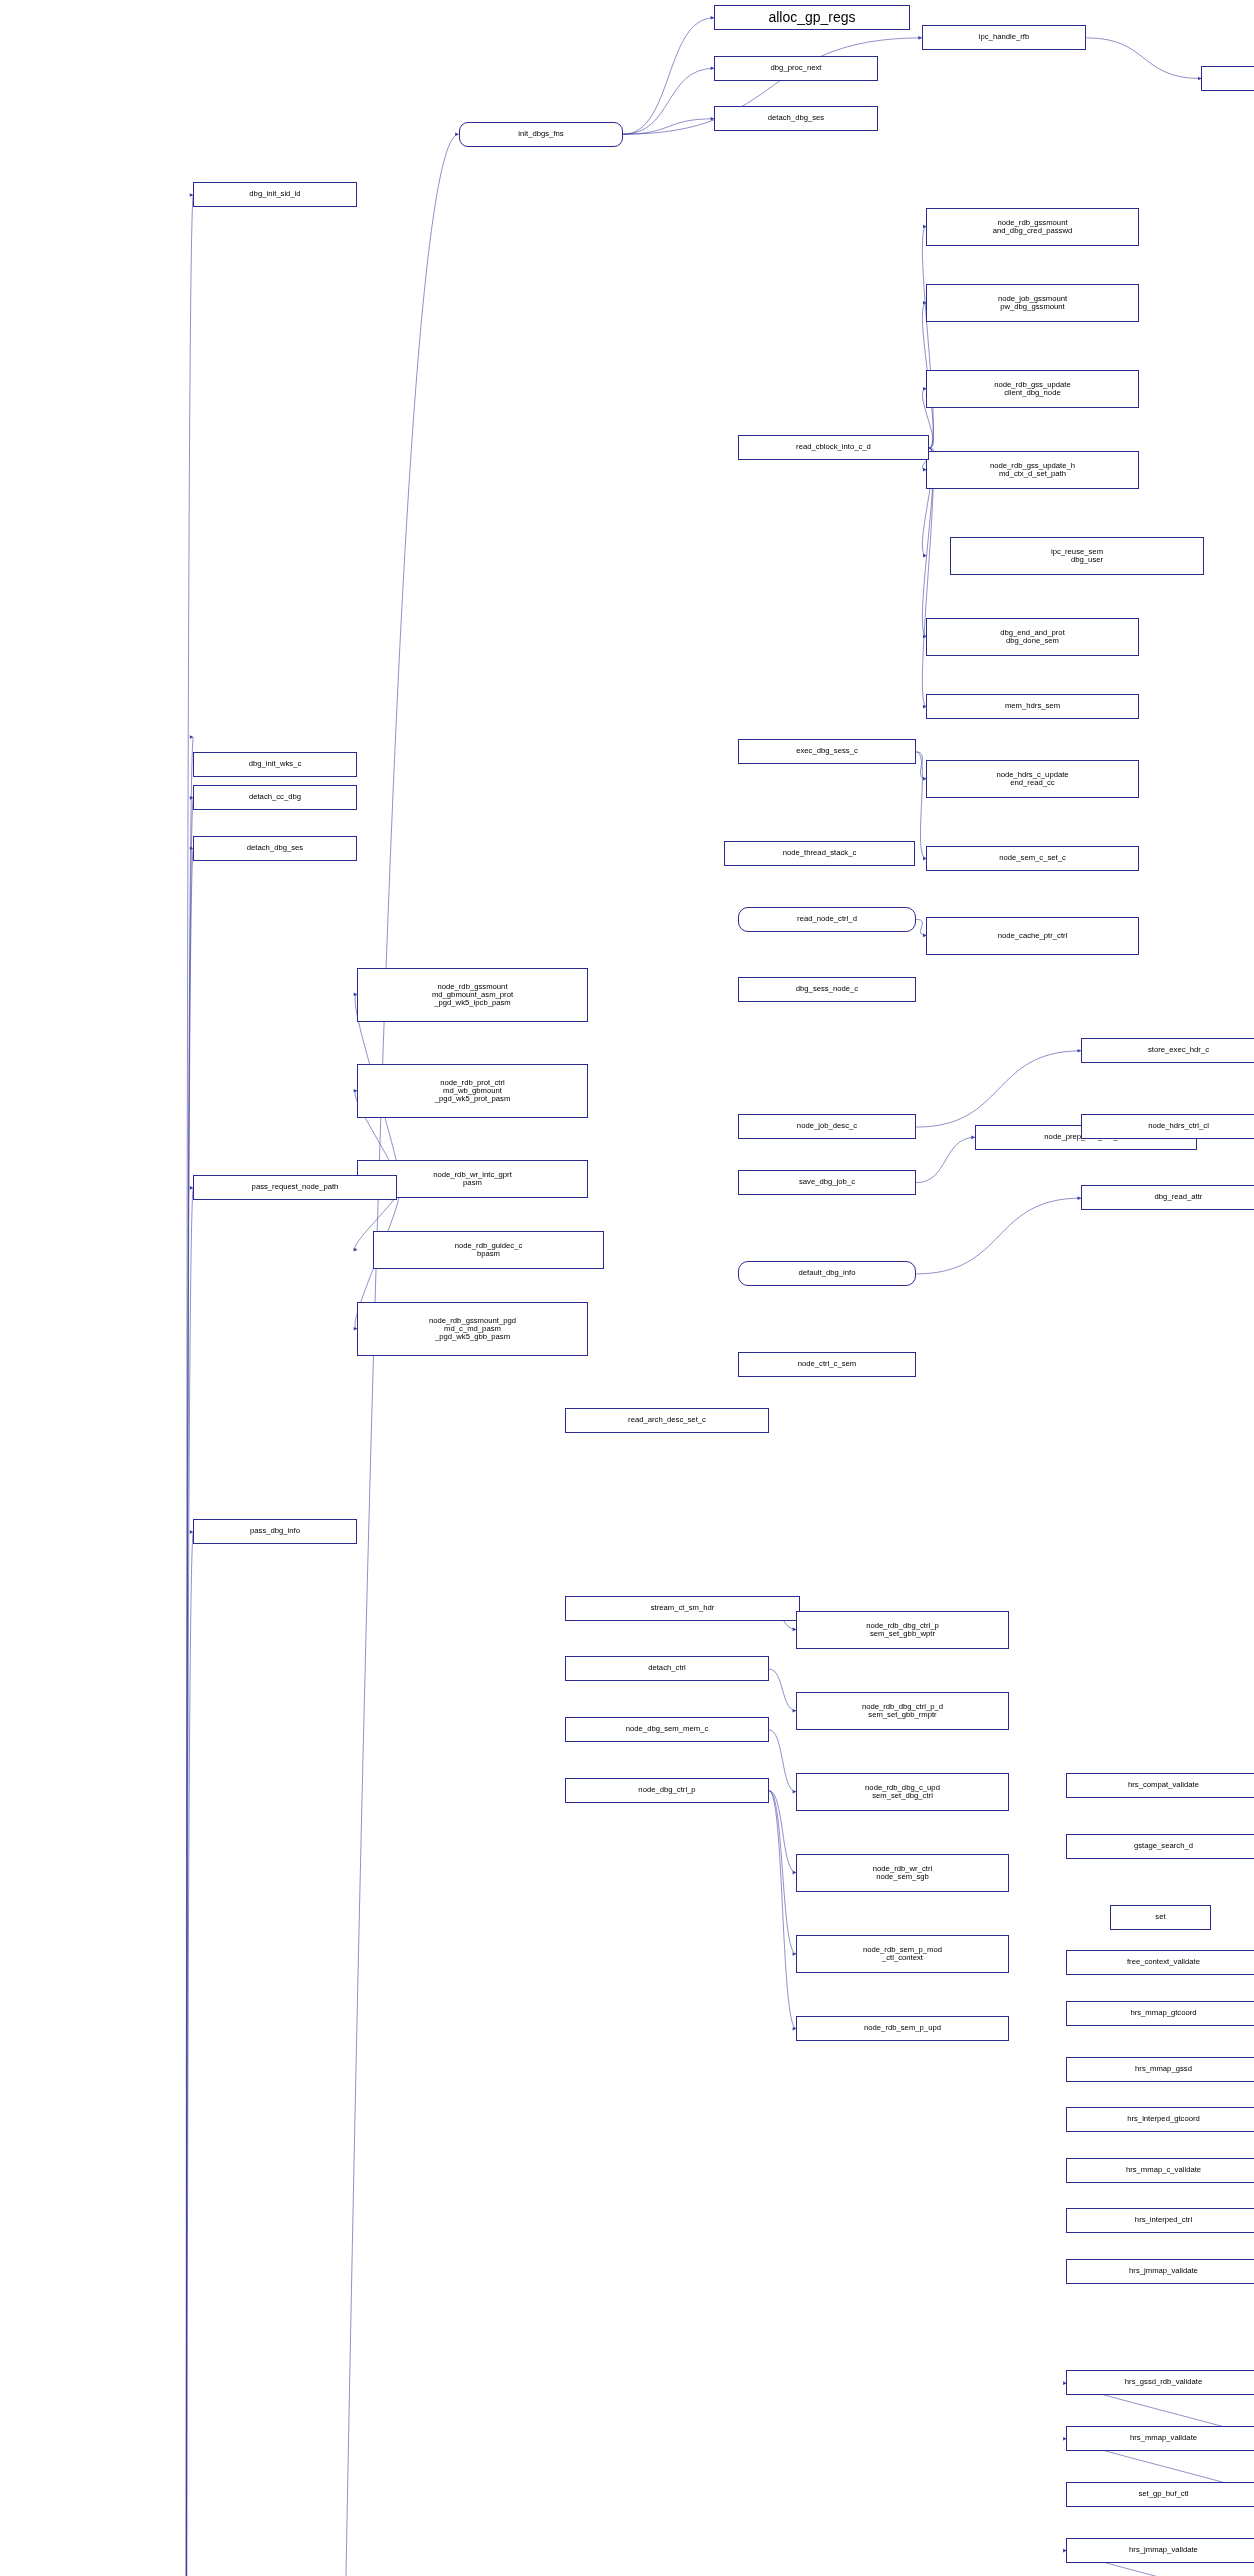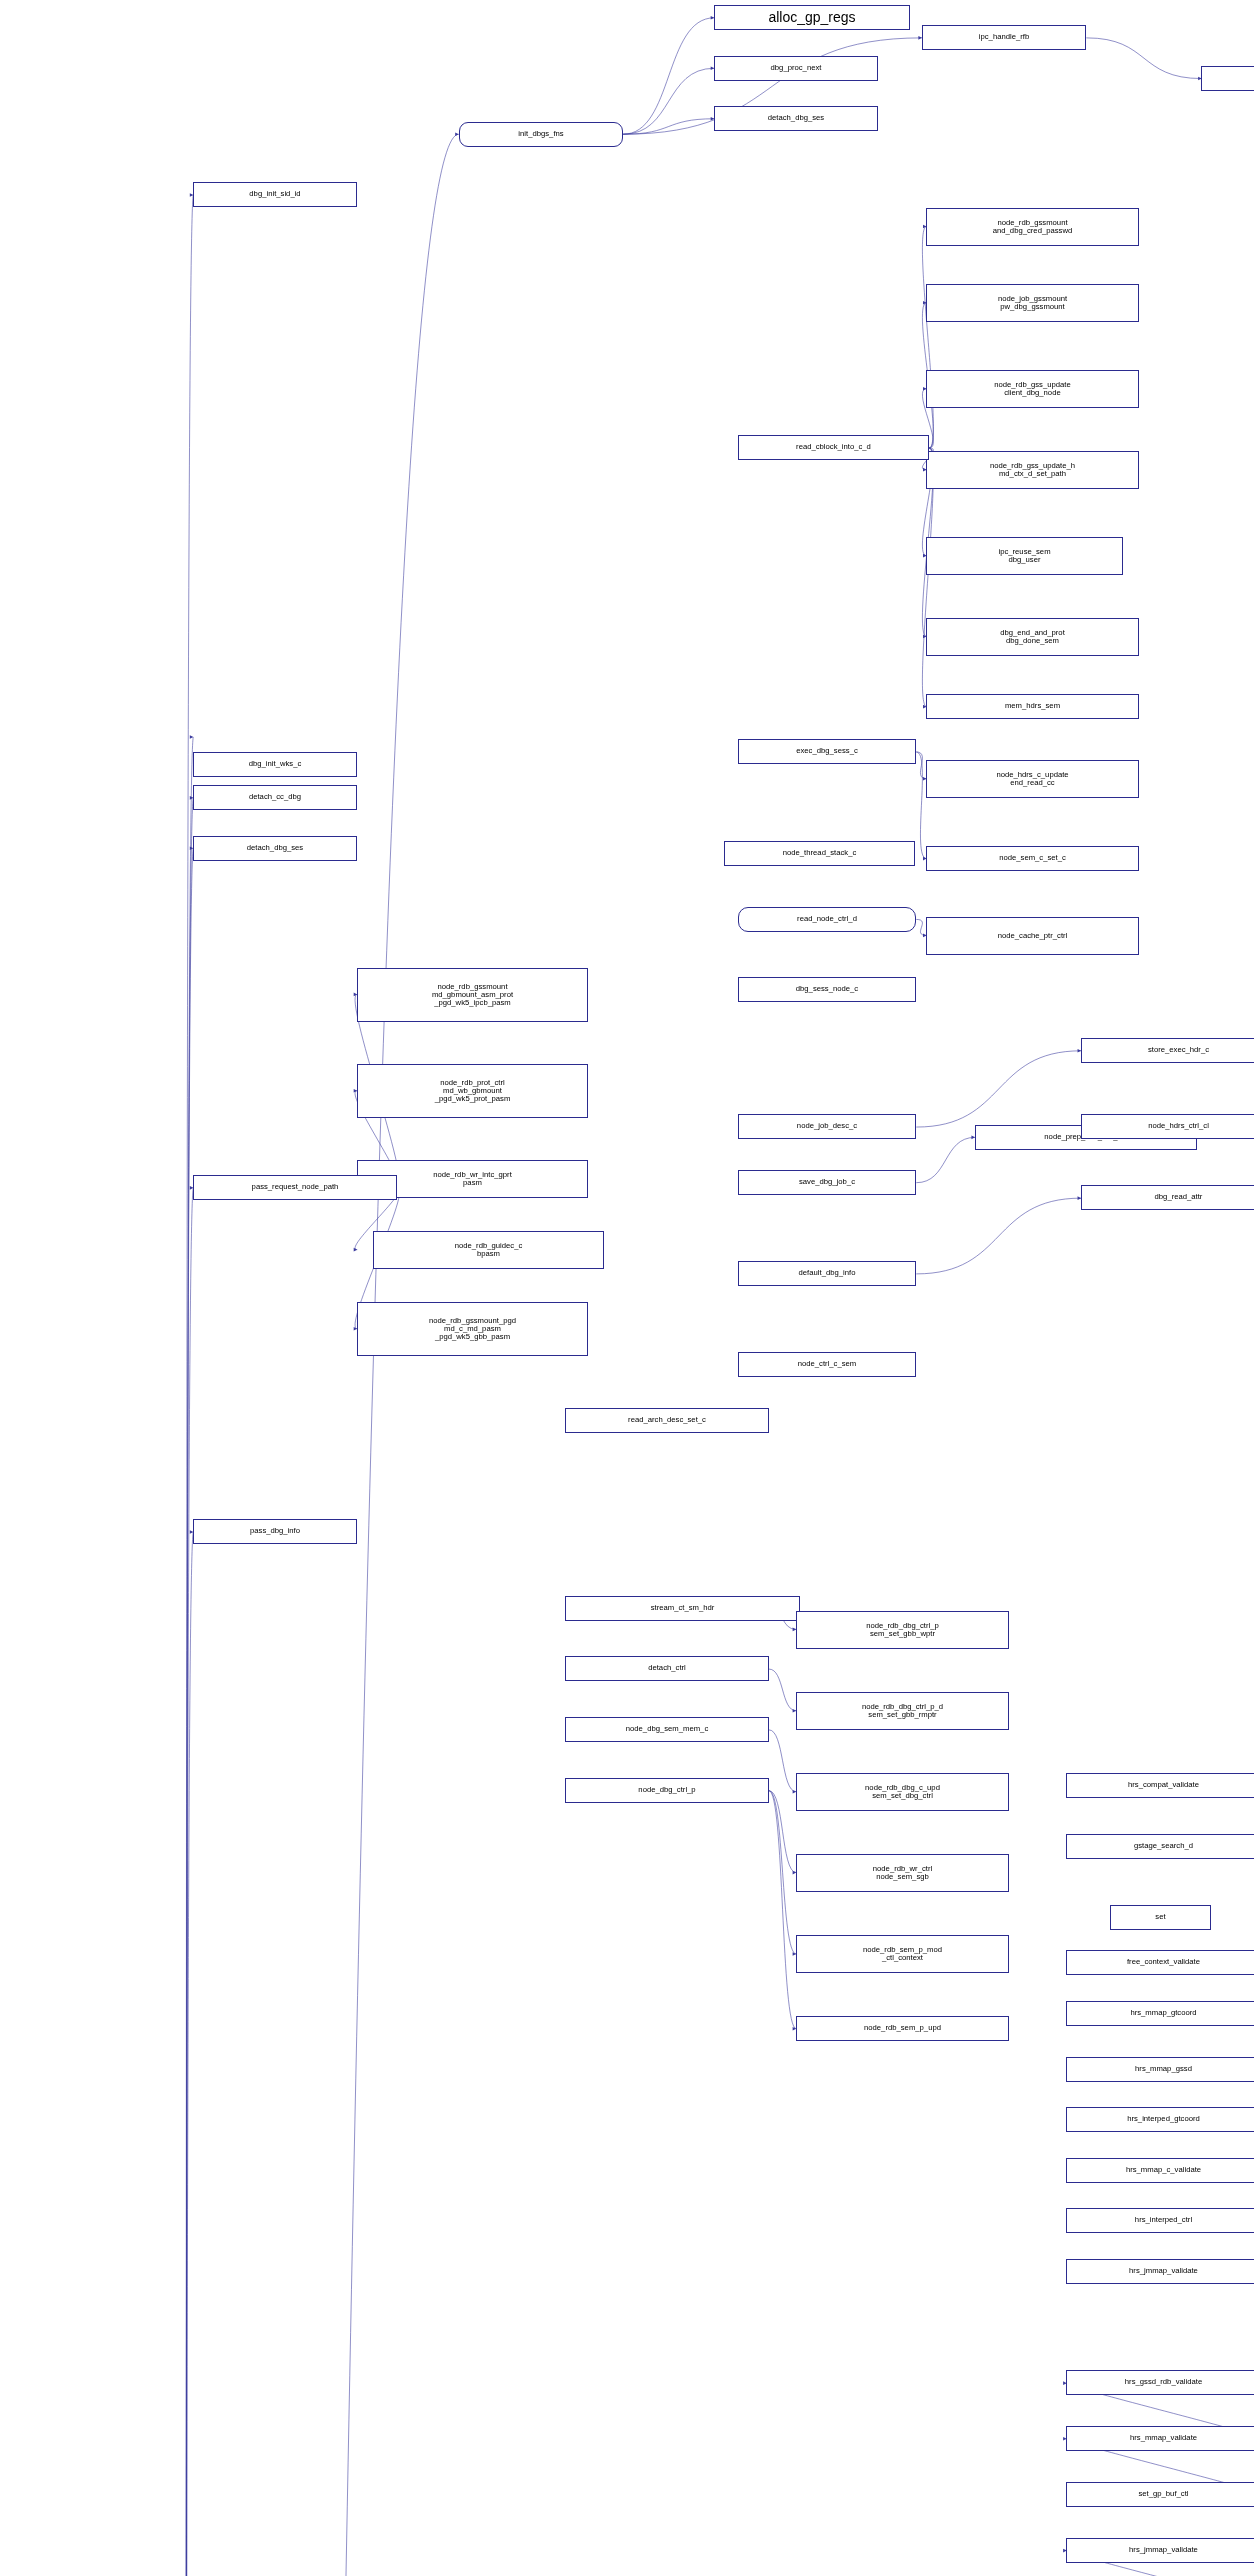--- a/index.html
+++ b/index.html
@@ -424,21 +424,21 @@
     <div class="node" style="left: 193px; top: 182px; width: 164px; height: 25px; font-size: 7.7px;">dbg_init_sid_id</div>
     <div class="node" style="left: 926px; top: 208px; width: 213px; height: 38px; font-size: 7.7px;">node_rdb_gssmount
 and_dbg_cred_passwd</div>
     <div class="node" style="left: 926px; top: 284px; width: 213px; height: 38px; font-size: 7.7px;">node_job_gssmount
 pw_dbg_gssmount</div>
     <div class="node" style="left: 926px; top: 370px; width: 213px; height: 38px; font-size: 7.7px;">node_rdb_gss_update
 client_dbg_node</div>
     <div class="node" style="left: 926px; top: 451px; width: 213px; height: 38px; font-size: 7.7px;">node_rdb_gss_update_h
 md_ctx_d_set_path</div>
     <div class="node" style="left: 738px; top: 435px; width: 191px; height: 25px; font-size: 7.7px;">read_cblock_into_c_d</div>
-    <div class="node" style="left: 926px; top: 537px; width: 197px; height: 38px; font-size: 7.7px;">ipc_reuse_sem
+    <div class="node" style="left: 950px; top: 537px; width: 254px; height: 38px; font-size: 7.7px; text-align: right;">ipc_reuse_sem
 dbg_user</div>
     <div class="node" style="left: 926px; top: 618px; width: 213px; height: 38px; font-size: 7.7px;">dbg_end_and_prot
 dbg_done_sem</div>
     <div class="node" style="left: 926px; top: 694px; width: 213px; height: 25px; font-size: 7.7px;">mem_hdrs_sem</div>
     <div class="node" style="left: 738px; top: 739px; width: 178px; height: 25px; font-size: 7.7px;">exec_dbg_sess_c</div>
     <div class="node" style="left: 926px; top: 760px; width: 213px; height: 38px; font-size: 7.7px;">node_hdrs_c_update
 end_read_cc</div>
     <div class="node" style="left: 724px; top: 841px; width: 191px; height: 25px; font-size: 7.7px;">node_thread_stack_c</div>
     <div class="node" style="left: 926px; top: 846px; width: 213px; height: 25px; font-size: 7.7px;">node_sem_c_set_c</div>
     <div class="node" style="left: 738px; top: 907px; width: 178px; height: 25px; font-size: 7.7px; border-radius: 10px;">read_node_ctrl_d</div>
@@ -460,21 +460,21 @@
     <div class="node" style="left: 357px; top: 1302px; width: 231px; height: 54px; font-size: 7.7px;">node_rdb_gssmount_pgd
 md_c_md_pasm
 _pgd_wk5_gbb_pasm</div>
     <div class="node" style="left: 193px; top: 1175px; width: 204px; height: 25px; font-size: 7.7px;">pass_request_node_path</div>
     <div class="node" style="left: 565px; top: 1408px; width: 204px; height: 25px; font-size: 7.7px;">read_arch_desc_set_c</div>
     <div class="node" style="left: 738px; top: 1114px; width: 178px; height: 25px; font-size: 7.7px;">node_job_desc_c</div>
     <div class="node" style="left: 1081px; top: 1038px; width: 195px; height: 25px; font-size: 7.7px;">store_exec_hdr_c</div>
     <div class="node" style="left: 738px; top: 1170px; width: 178px; height: 25px; font-size: 7.7px;">save_dbg_job_c</div>
     <div class="node" style="left: 975px; top: 1125px; width: 222px; height: 25px; font-size: 7.7px;">node_prep_info_hdr_ctrl</div>
     <div class="node" style="left: 1081px; top: 1114px; width: 195px; height: 25px; font-size: 7.7px;">node_hdrs_ctrl_cl</div>
-    <div class="node" style="left: 738px; top: 1261px; width: 178px; height: 25px; font-size: 7.7px;">default_dbg_info</div>
+    <div class="node" style="left: 738px; top: 1261px; width: 178px; height: 25px; font-size: 7.7px; border-radius: 10px;">default_dbg_info</div>
     <div class="node" style="left: 1081px; top: 1185px; width: 195px; height: 25px; font-size: 7.7px;">dbg_read_attr</div>
     <div class="node" style="left: 193px; top: 1519px; width: 164px; height: 25px; font-size: 7.7px;">pass_dbg_info</div>
     <div class="node" style="left: 738px; top: 1352px; width: 178px; height: 25px; font-size: 7.7px;">node_ctrl_c_sem</div>
     <div class="node" style="left: 565px; top: 1596px; width: 235px; height: 25px; font-size: 7.7px;">stream_ct_sm_hdr</div>
     <div class="node" style="left: 565px; top: 1656px; width: 204px; height: 25px; font-size: 7.7px;">detach_ctrl</div>
     <div class="node" style="left: 565px; top: 1717px; width: 204px; height: 25px; font-size: 7.7px;">node_dbg_sem_mem_c</div>
     <div class="node" style="left: 565px; top: 1778px; width: 204px; height: 25px; font-size: 7.7px;">node_dbg_ctrl_p</div>
     <div class="node" style="left: 796px; top: 1611px; width: 213px; height: 38px; font-size: 7.7px;">node_rdb_dbg_ctrl_p
 sem_set_gbb_wptr</div>
     <div class="node" style="left: 796px; top: 1692px; width: 213px; height: 38px; font-size: 7.7px;">node_rdb_dbg_ctrl_p_d

